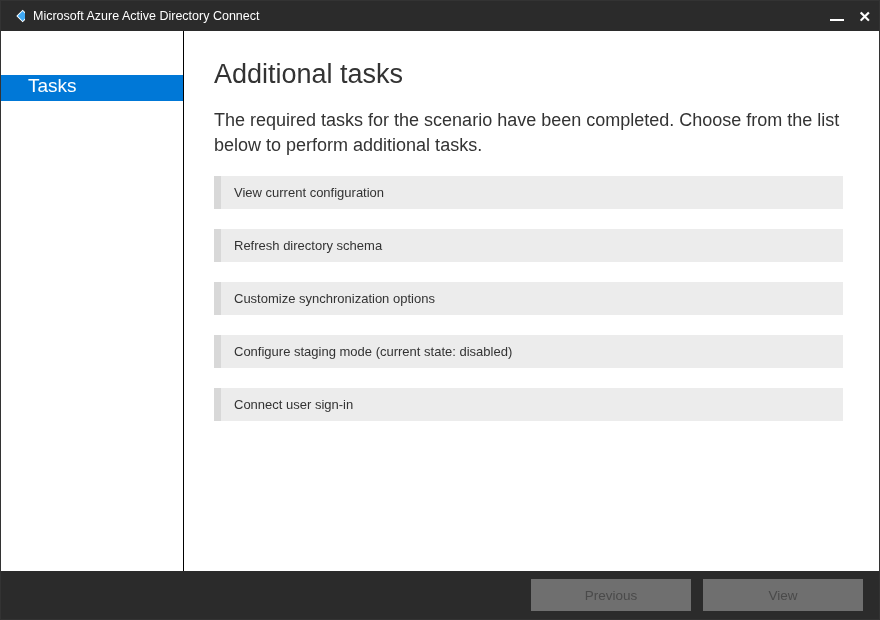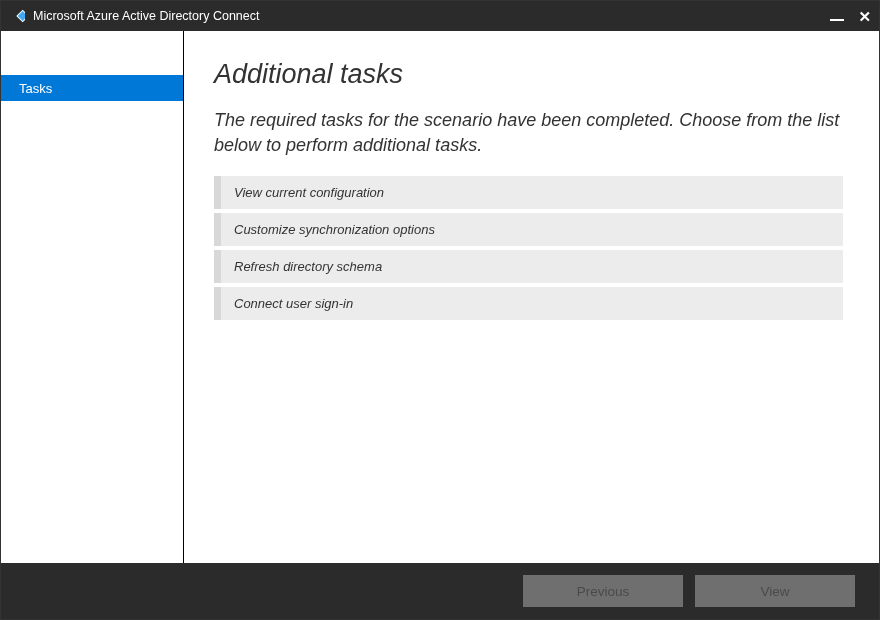--- a/index.html
+++ b/index.html
@@ -67,51 +67,50 @@
     }
     .sidebar {
       width: 183px;
       border-right: 1px solid #000;
       padding-top: 44px;
       background: #fff;
     }
     .sidebar-item {
       height: 26px;
       display: flex;
-      align-items: center;
-      padding-left: 18px;
-      font-size: 13px;
+      align-items: flex-start;
+      padding-left: 27px;
+      font-size: 19px;
       color: #333;
     }
     .sidebar-item.selected {
       background: #0078d7;
       color: #fff;
     }
     .content {
       flex: 1;
       padding: 28px 36px 20px 30px;
       overflow: hidden;
-      font-style: italic;
     }
     .page-title {
       font-size: 27px;
       font-weight: 300;
       color: #333;
       margin-bottom: 18px;
     }
     .page-desc {
       font-size: 18px;
       color: #333;
       line-height: 1.4;
       margin-bottom: 18px;
     }
     .task-list {
       display: flex;
       flex-direction: column;
-      gap: 4px;
+      gap: 20px;
       border-radius: 20px;
     }
     .task-item {
       background: #ececec;
       height: 33px;
       display: flex;
       align-items: center;
       font-size: 13px;
       color: #333;
       position: relative;
@@ -122,25 +121,25 @@
       content: "";
       position: absolute;
       left: 0;
       top: 0;
       bottom: 0;
       width: 7px;
       background: #d8d8d8;
     }
     .footer {
       background: #2b2b2b;
-      height: 56px;
+      height: 48px;
       display: flex;
       align-items: center;
       justify-content: flex-end;
-      padding-right: 24px;
+      padding-right: 16px;
       gap: 12px;
     }
     .footer-button {
       width: 160px;
       height: 32px;
       background: #6f6f6f;
       color: #4a4a4a;
       border: none;
       font-size: 13.5px;
       font-family: inherit;
@@ -178,24 +177,27 @@
 
     <div class="content">
       <h1 class="page-title">Additional tasks</h1>
       <p class="page-desc">The required tasks for the scenario have been completed. Choose from the list below to perform additional tasks.</p>
 
       <div class="task-list">
         <div class="task-item">
           <span>View current configuration</span>
         </div>
         <div class="task-item">
+          <span>Refresh directory schema</span>
+        </div>
+        <div class="task-item">
           <span>Customize synchronization options</span>
         </div>
         <div class="task-item">
-          <span>Refresh directory schema</span>
+          <span>Configure staging mode (current state: disabled)</span>
         </div>
         <div class="task-item">
           <span>Connect user sign-in</span>
         </div>
       </div>
     </div>
 
   </div>
 
   <div class="footer">

